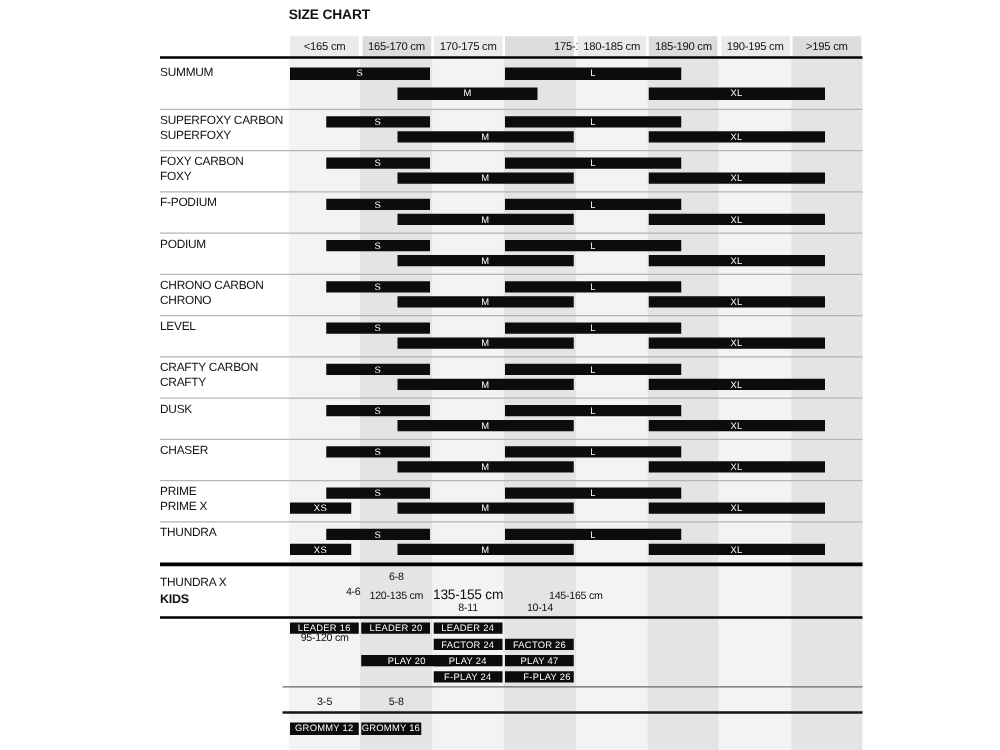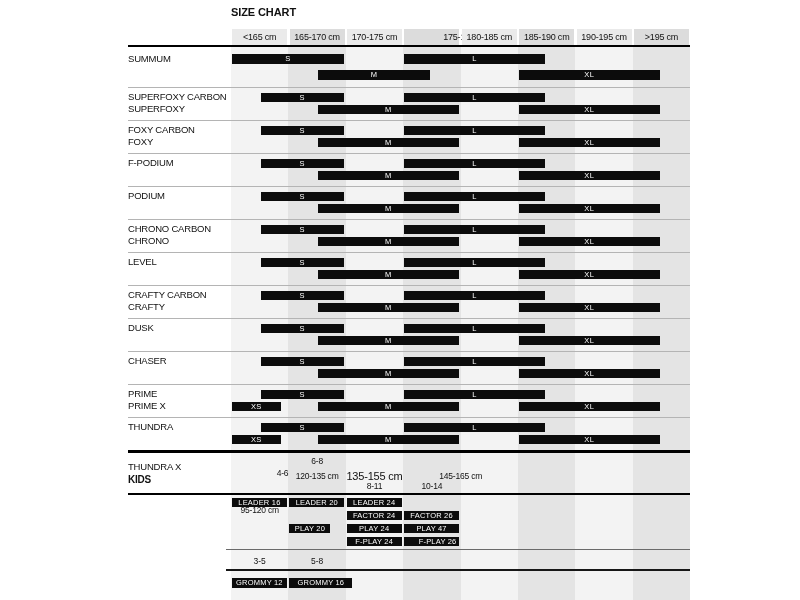--- a/index.html
+++ b/index.html
@@ -130,24 +130,24 @@
     <div style="left: 345.8px; top: 470.5px; width: 57.4px; height: 10px; text-align: center; line-height: 10px; font-size: 11px; letter-spacing: -0.2px;">135-155 cm</div>
     <div style="left: 345.8px; top: 480.5px; width: 57.4px; height: 10px; text-align: center; line-height: 10px; font-size: 8.5px; letter-spacing: -0.2px;">8-11</div>
     <div style="left: 403.2px; top: 470.5px; width: 57.4px; height: 10px; text-align: center; line-height: 10px; font-size: 8.5px; letter-spacing: -0.2px; padding-left: 36px;">145-165 cm</div>
     <div style="left: 403.2px; top: 480.5px; width: 57.4px; height: 10px; text-align: center; line-height: 10px; font-size: 8.5px; letter-spacing: -0.2px;">10-14</div>
     <div style="left: 128px; top: 493.2px; width: 562.2px; height: 2.2px; background: rgb(0, 0, 0);"></div>
     <div style="left: 232px; top: 497.5px; width: 54.8px; height: 9.5px; background: rgb(12, 12, 12); color: rgb(255, 255, 255); font-size: 7.5px; text-align: center; line-height: 9.5px; letter-spacing: 0.2px;">LEADER 16</div>
     <div style="left: 289.4px; top: 497.5px; width: 54.8px; height: 9.5px; background: rgb(12, 12, 12); color: rgb(255, 255, 255); font-size: 7.5px; text-align: center; line-height: 9.5px; letter-spacing: 0.2px;">LEADER 20</div>
     <div style="left: 346.8px; top: 497.5px; width: 54.8px; height: 9.5px; background: rgb(12, 12, 12); color: rgb(255, 255, 255); font-size: 7.5px; text-align: center; line-height: 9.5px; letter-spacing: 0.2px;">LEADER 24</div>
     <div style="left: 346.8px; top: 510.5px; width: 54.8px; height: 9.5px; background: rgb(12, 12, 12); color: rgb(255, 255, 255); font-size: 7.5px; text-align: center; line-height: 9.5px; letter-spacing: 0.2px;">FACTOR 24</div>
     <div style="left: 404.2px; top: 510.5px; width: 54.8px; height: 9.5px; background: rgb(12, 12, 12); color: rgb(255, 255, 255); font-size: 7.5px; text-align: center; line-height: 9.5px; letter-spacing: 0.2px;">FACTOR 26</div>
-    <div style="left: 289.4px; top: 523.5px; width: 41px; height: 9.5px; background: rgb(12, 12, 12); color: rgb(255, 255, 255); font-size: 7.5px; text-align: center; line-height: 9.5px; letter-spacing: 0.2px;">PLAY 20</div>
+    <div style="left: 289.4px; top: 523.5px; width: 72px; height: 9.5px; background: rgb(12, 12, 12); color: rgb(255, 255, 255); font-size: 7.5px; text-align: center; line-height: 9.5px; letter-spacing: 0.2px;">PLAY 20</div>
     <div style="left: 346.8px; top: 523.5px; width: 54.8px; height: 9.5px; background: rgb(12, 12, 12); color: rgb(255, 255, 255); font-size: 7.5px; text-align: center; line-height: 9.5px; letter-spacing: 0.2px;">PLAY 24</div>
     <div style="left: 404.2px; top: 523.5px; width: 54.8px; height: 9.5px; background: rgb(12, 12, 12); color: rgb(255, 255, 255); font-size: 7.5px; text-align: center; line-height: 9.5px; letter-spacing: 0.2px;">PLAY 47</div>
     <div style="left: 346.8px; top: 536.5px; width: 54.8px; height: 9.5px; background: rgb(12, 12, 12); color: rgb(255, 255, 255); font-size: 7.5px; text-align: center; line-height: 9.5px; letter-spacing: 0.2px;">F-PLAY 24</div>
     <div style="left: 404.2px; top: 536.5px; width: 54.8px; height: 9.5px; background: rgb(12, 12, 12); color: rgb(255, 255, 255); font-size: 7.5px; text-align: center; line-height: 9.5px; letter-spacing: 0.2px; padding-left: 12px;">F-PLAY 26</div>
     <div style="left: 225.5px; top: 548.6px; width: 464.7px; height: 1.5px; background: rgb(106, 106, 106);"></div>
     <div style="left: 231px; top: 556px; width: 57.4px; height: 11px; text-align: center; line-height: 11px; font-size: 8.5px;">3-5</div>
     <div style="left: 288.4px; top: 556px; width: 57.4px; height: 11px; text-align: center; line-height: 11px; font-size: 8.5px;">5-8</div>
     <div style="left: 225.5px; top: 568.6px; width: 464.7px; height: 2.2px; background: rgb(22, 22, 22);"></div>
     <div style="left: 232px; top: 578px; width: 54.8px; height: 9.5px; background: rgb(12, 12, 12); color: rgb(255, 255, 255); font-size: 7.5px; text-align: center; line-height: 9.5px; letter-spacing: 0.2px;">GROMMY 12</div>
-    <div style="left: 289.4px; top: 578px; width: 63px; height: 9.5px; background: rgb(12, 12, 12); color: rgb(255, 255, 255); font-size: 7.5px; text-align: center; line-height: 9.5px; letter-spacing: 0.2px;">GROMMY 16</div>
+    <div style="left: 289.4px; top: 578px; width: 48px; height: 9.5px; background: rgb(12, 12, 12); color: rgb(255, 255, 255); font-size: 7.5px; text-align: left; line-height: 9.5px; letter-spacing: 0.2px;">GROMMY 16</div>
   </div>
 
 </body></html>

